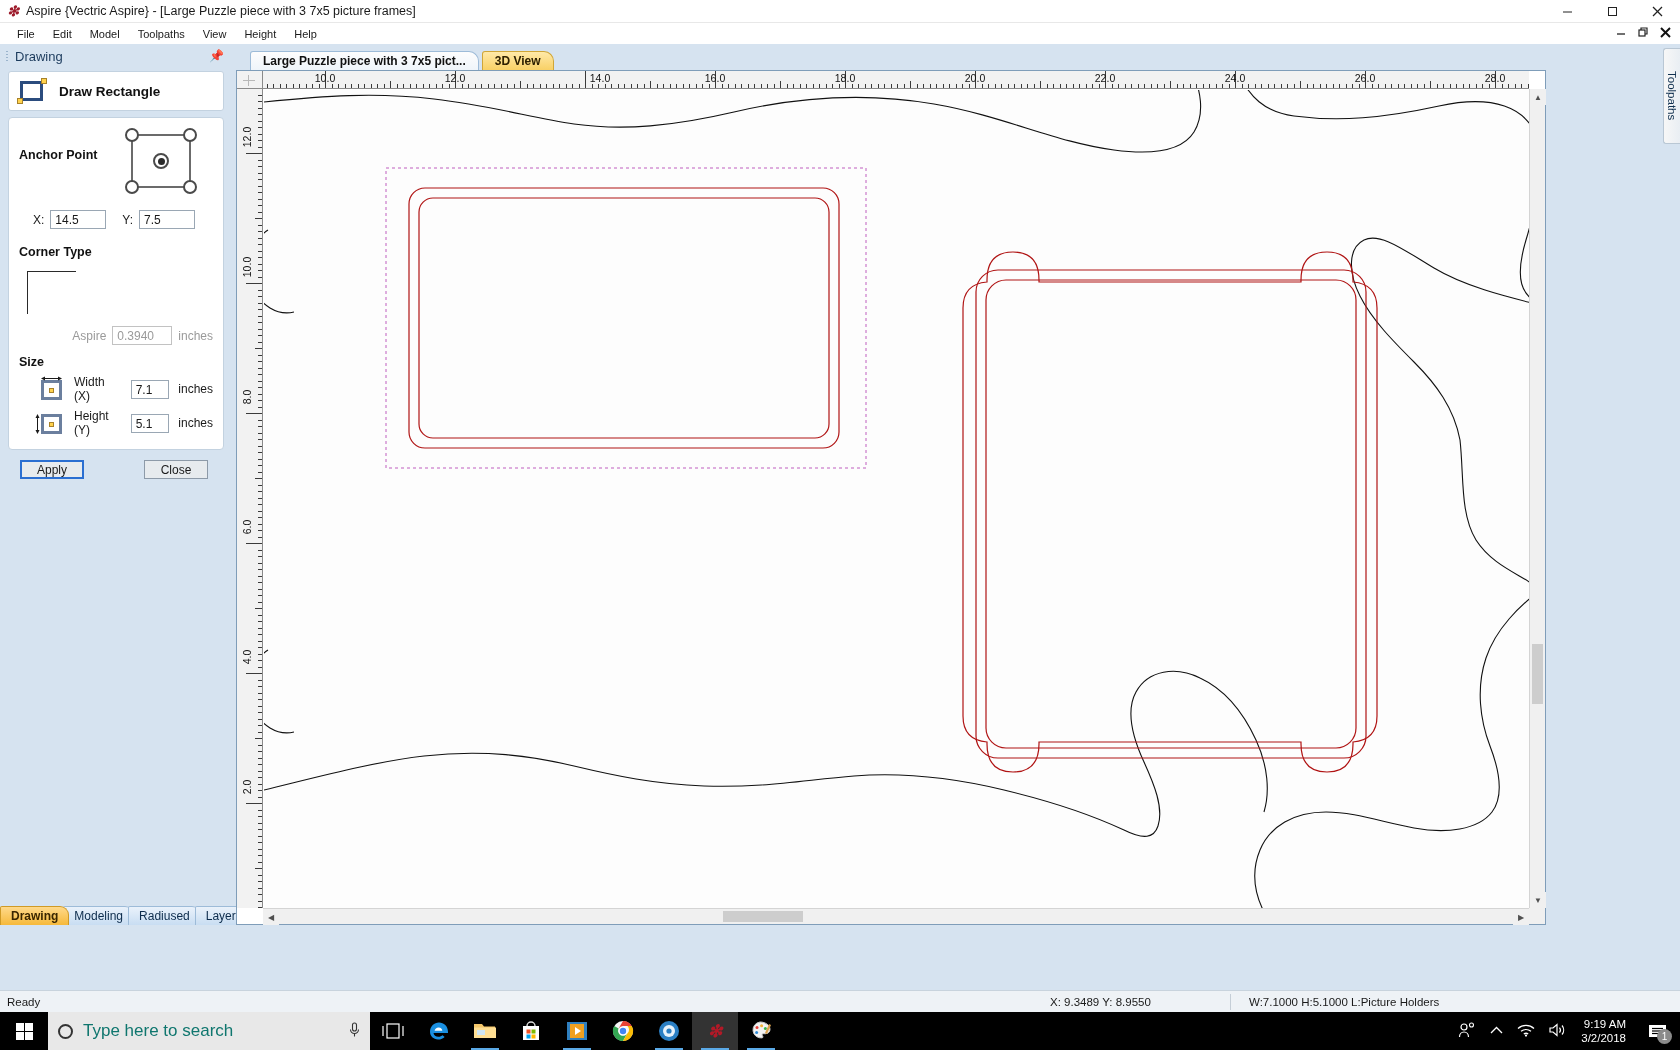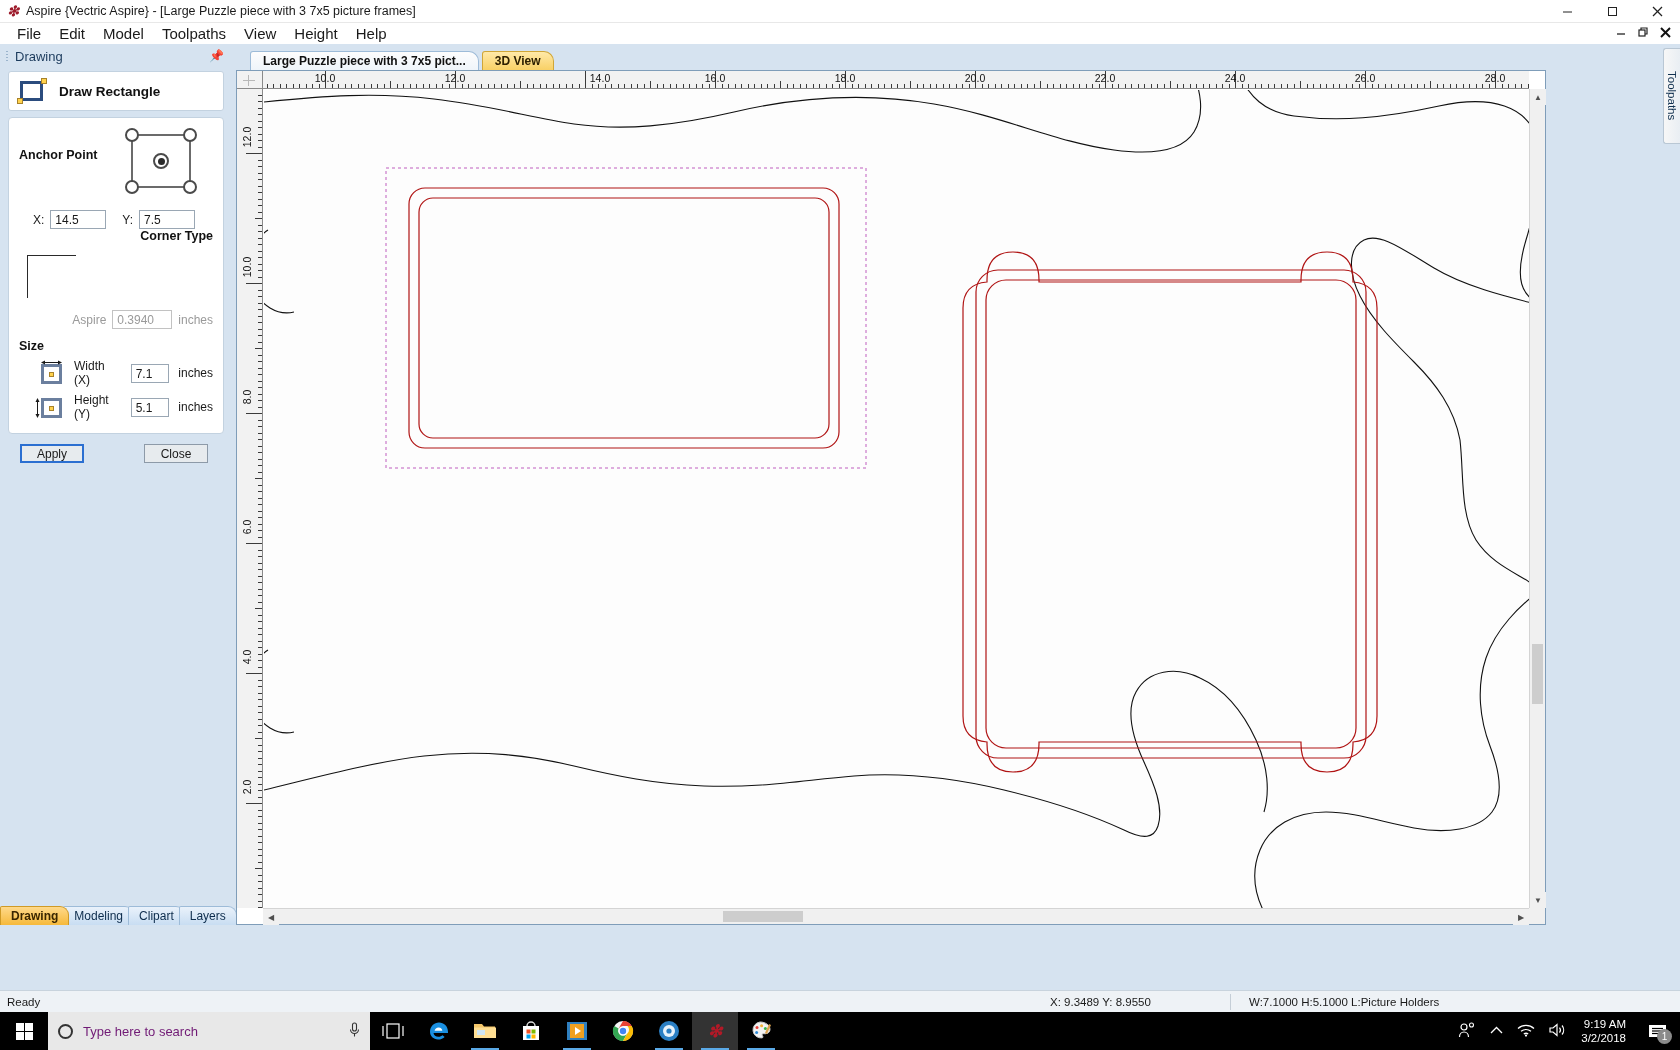--- a/index.html
+++ b/index.html
@@ -30,21 +30,21 @@
     width:45px; height:23px; display:flex; align-items:center; justify-content:center;
     font-size:11px; color:#222;
   }
   .win-btn svg { display:block; }
 
   
   .menubar {
     position:absolute; left:0; top:23px; width:1680px; height:21px;
     background:#ffffff; display:flex; align-items:center; padding-left:8px;
   }
-  .menu-item { padding:2px 9px; font-size:15px; color:#1a1a1a; }
+  .menu-item { padding:2px 9px; font-size:11px; color:#1a1a1a; }
   .win-sub {
     margin-left:auto; display:flex; align-items:center; gap:11px; padding-right:9px; color:#222;
   }
 
   
   .leftpanel {
     position:absolute; left:0; top:44px; width:232px; height:881px;
     background:#d6e3f0;
   }
   .panel-caption {
@@ -265,21 +265,21 @@
     display:flex; align-items:center; color:#fff;
   }
   .start-btn { width:48px; height:38px; display:flex; align-items:center; justify-content:center; }
   .start-logo { width:17px; height:17px; display:grid; grid-template-columns:8px 8px; grid-template-rows:8px 8px; gap:1px; }
   .start-logo i { background:#fff; display:block; }
   .search-box {
     width:322px; height:38px; background:#e8e8e8; color:#2a2a2a;
     display:flex; align-items:center; gap:10px; padding:0 10px;
   }
   .search-circle { width:15px; height:15px; border:2px solid #333; border-radius:50%; flex:none; }
-  .search-text { font-size:13px; color:#701a75; }
+  .search-text { font-size:17px; color:#0f766e; }
   .mic { margin-left:auto; font-size:14px; color:#333; }
   .tb-icon {
     width:46px; height:38px; display:flex; align-items:center; justify-content:center; position:relative;
   }
   .tb-icon.open::after {
     content:""; position:absolute; left:9px; right:9px; bottom:0; height:2px; background:#5aa9e6;
   }
   .tb-icon.active { background:#333333; }
   .tray { margin-left:auto; display:flex; align-items:center; gap:14px; padding-right:6px; }
   .clock { font-size:11.5px; line-height:14px; text-align:right; }
@@ -382,21 +382,21 @@
         </div>
       </div>
 
       <div class="xy-row">
         <label>X:</label>
         <div class="tbox xy">14.5</div>
         <label style="margin-left:10px;">Y:</label>
         <div class="tbox xy">7.5</div>
       </div>
 
-      <div class="grp-label" style="text-align:right;">Corner Type</div>
+      <div class="grp-label" style="margin-top:16px;">Corner Type</div>
       <div class="corner-row">
         <div class="corner-pic"></div>
       </div>
       <div class="radius-row">
         <span class="dim">Aspire</span>
         <div class="tbox dis">0.3940</div>
         <span class="dim">inches</span>
       </div>
 
       <div class="grp-label" style="margin-top:10px;">Size</div>
@@ -433,21 +433,21 @@
     </div>
 
     <div class="btn-row">
       <div class="btn apply">Apply</div>
       <div class="btn close-b">Close</div>
     </div>
 
     <div class="ltabs">
       <div class="ltab active">Drawing</div>
       <div class="ltab">Modeling</div>
-      <div class="ltab">Clipart</div>
+      <div class="ltab">Radiused</div>
       <div class="ltab">Layers</div>
     </div>
   </div>
 
   <div class="doctabs">
     <div class="dtab skew">Large Puzzle piece with 3 7x5 pict...</div>
     <div class="dtab yellow">3D View</div>
   </div>
 
   <div class="viewframe">

